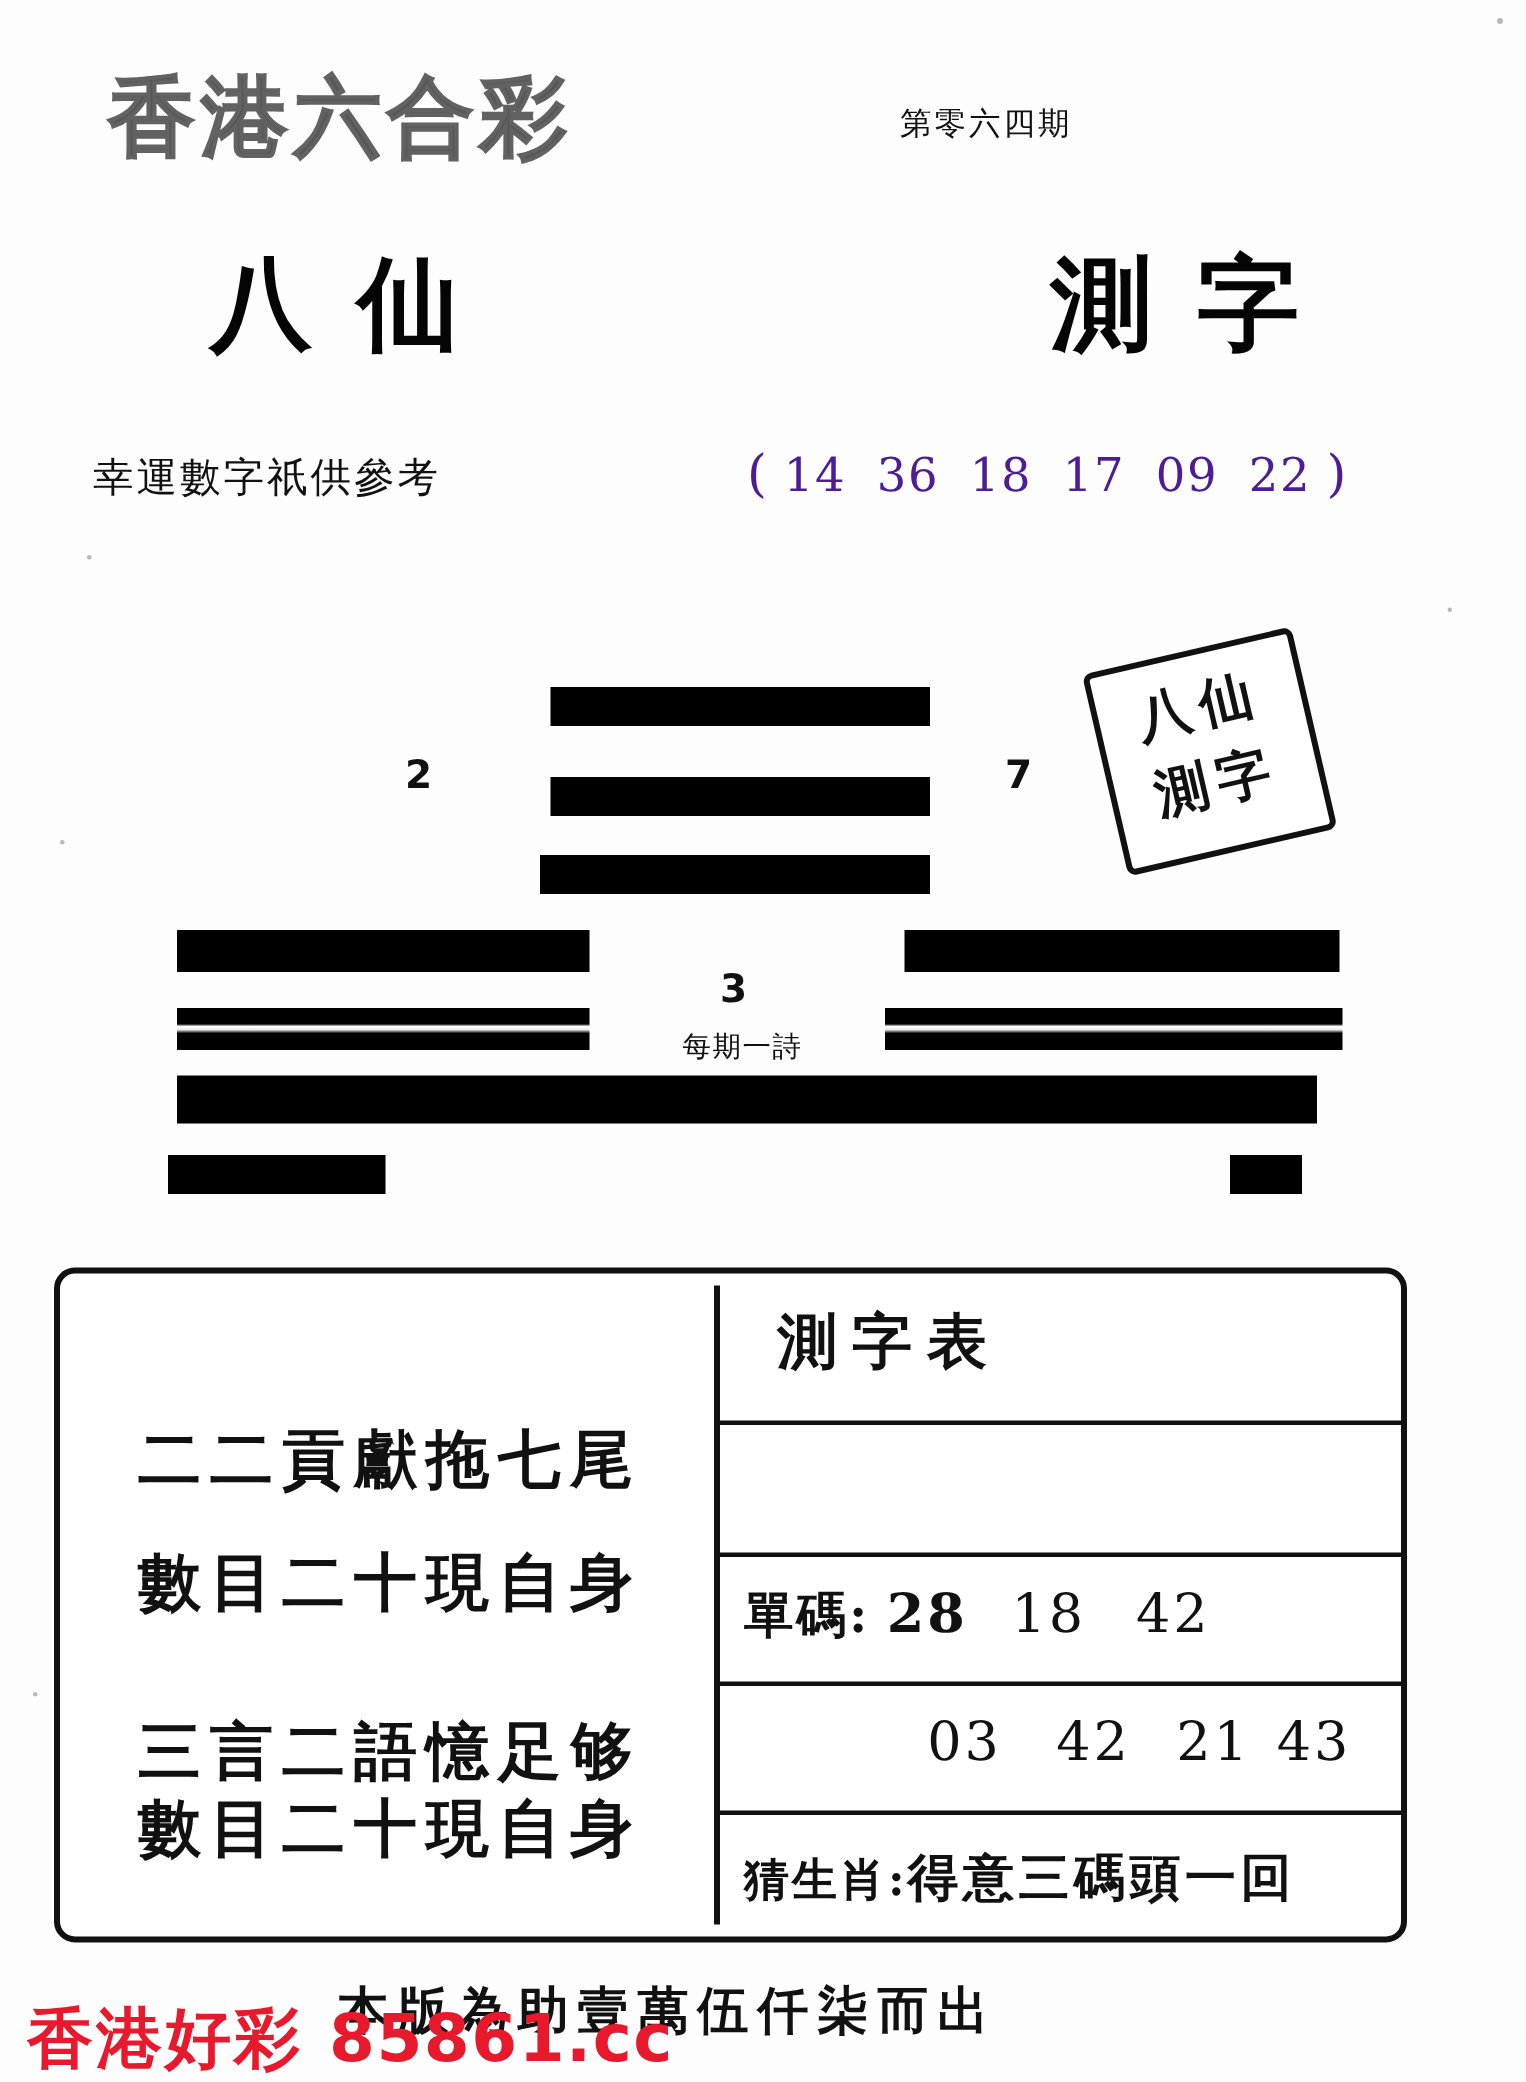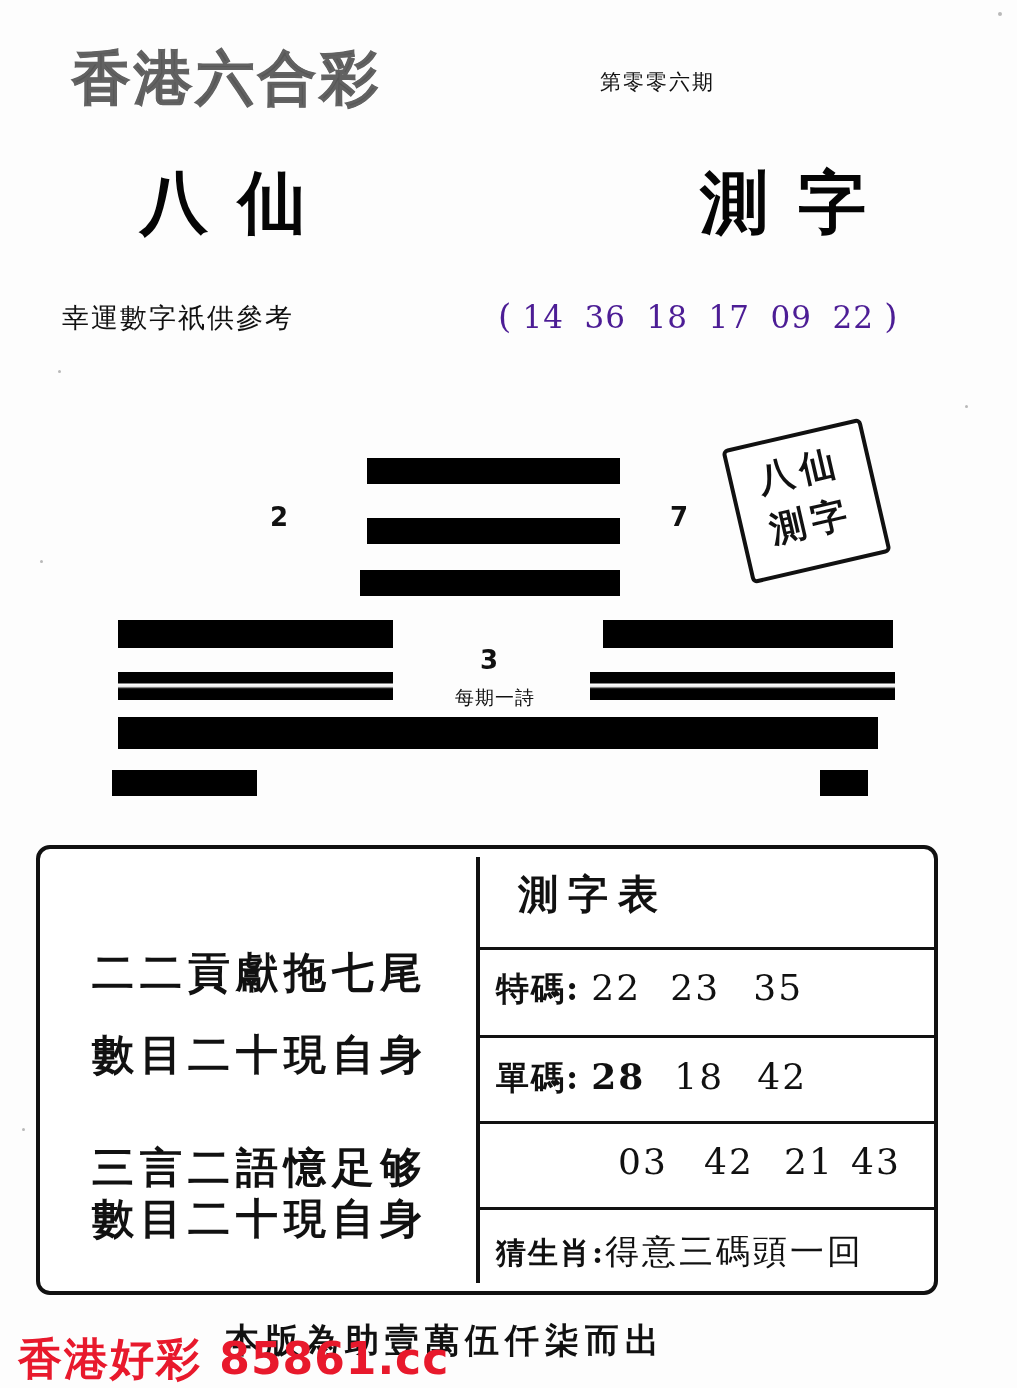--- a/index.html
+++ b/index.html
@@ -224,21 +224,21 @@
   .row .rnums {
     font-size: 36px;
     letter-spacing: 2px;
   }
   .row .rnums i { font-style: normal; display: inline-block; text-align: center; }
   .r1 { top: 118px; }
   .r2 { top: 206px; }
   .r3 { top: 292px; }
   .r4 { top: 380px; }
   .r4 .rlabel { font-size: 30px; }
-  .r4 .rvalue { font-size: 34px; font-weight: normal; letter-spacing: 3px; }
+  .r4 .rvalue { font-size: 34px; font-weight: bold; letter-spacing: 3px; }
 
   
   .footer-note {
     position: absolute;
     left: 225px;
     top: 1318px;
     font-family: "DejaVu Serif", serif;
     font-size: 34px;
     font-weight: bold;
     letter-spacing: 6px;
@@ -266,21 +266,21 @@
 
 <div class="page">
 
   <div class="speck" style="left:998px;top:12px;width:4px;height:4px;"></div>
   <div class="speck" style="left:58px;top:370px;width:3px;height:3px;"></div>
   <div class="speck" style="left:40px;top:560px;width:3px;height:3px;"></div>
   <div class="speck" style="left:965px;top:405px;width:3px;height:3px;"></div>
   <div class="speck" style="left:22px;top:1128px;width:3px;height:3px;"></div>
 
   <div class="masthead">香港六合彩</div>
-  <div class="issue-top">第零零六期</div>
+  <div class="issue-top">第零六四期</div>
 
   <div class="brush-left">八仙</div>
   <div class="brush-right">測字</div>
 
   <div class="lucky-label">幸運數字祇供參考</div>
   <div class="lucky-nums">
     <span class="paren">(</span><span class="n">14</span><span class="n">36</span><span class="n">18</span><span class="n">17</span><span class="n">09</span><span class="n">22</span><span class="paren">)</span>
   </div>
 
   <div class="bars">
@@ -317,23 +317,20 @@
     <div class="poem-line pl2">三言二語憶足够</div>
     <div class="poem-line pl3">數目二十現自身</div>
 
     <div class="table-title">測字表</div>
 
     <div class="hline h1"></div>
     <div class="hline h2"></div>
     <div class="hline h3"></div>
     <div class="hline h4"></div>
 
-    <div class="row r1">
-      <span class="rlabel">特碼:</span><span class="rnums"><i style="width:72px;">22</i><i style="width:86px;">23</i><i style="width:80px;">35</i></span>
-    </div>
 
     <div class="row r2">
       <span class="rlabel">單碼:</span><span class="rnums"><i style="width:76px;font-weight:bold;">28</i><i style="width:86px;">18</i><i style="width:80px;">42</i></span>
     </div>
 
     <div class="row r3" style="left:560px;">
       <span class="rnums"><i style="width:86px;">03</i><i style="width:86px;">42</i><i style="width:74px;">21</i><i style="width:60px;">43</i></span>
     </div>
 
     <div class="row r4">

